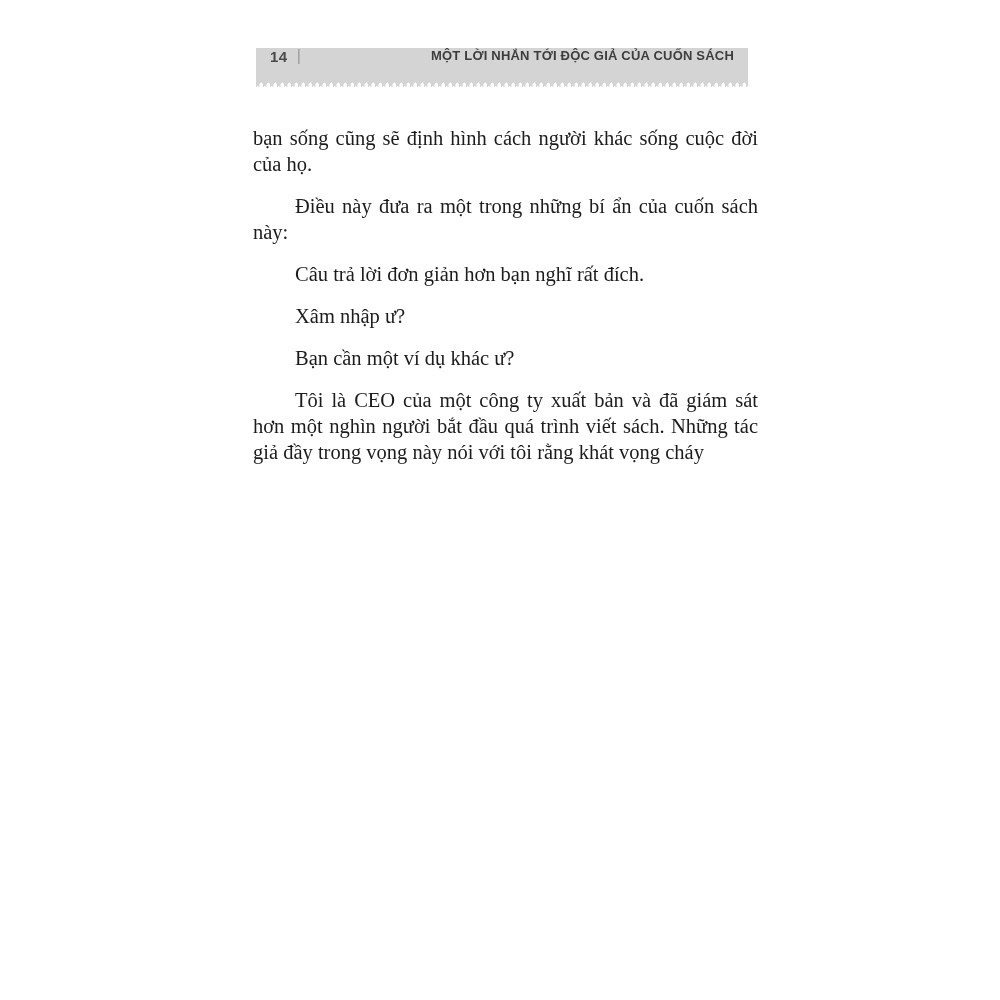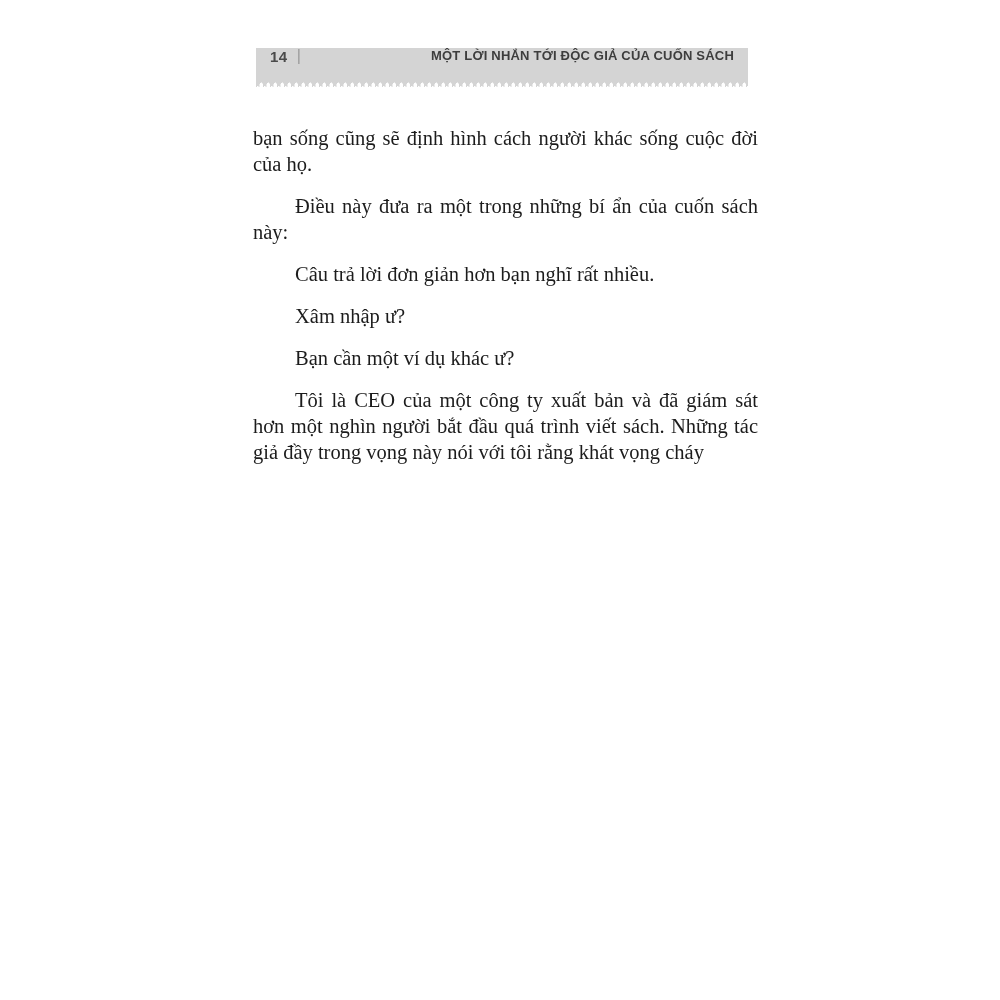--- a/index.html
+++ b/index.html
@@ -88,19 +88,19 @@
       <span class="page-num">14</span>
       <span class="header-divider">|</span>
       <span class="header-title">MỘT LỜI NHẮN TỚI ĐỘC GIẢ CỦA CUỐN SÁCH</span>
     </div>
     <div class="band-teeth"></div>
   </div>
 
   <div class="body-text">
       <p class="para"><span>bạn sống cũng sẽ định hình cách người khác sống cuộc đời của họ.</span></p>
       <p class="para indent"><span>Điều này đưa ra một trong những bí ẩn của cuốn sách này:</span></p>
-      <p class="para indent"><span>Câu trả lời đơn giản hơn bạn nghĩ rất nhiều.</span></p>
+      <p class="para indent"><span>Câu trả lời đơn giản hơn bạn nghĩ rất đích.</span></p>
       <p class="para indent"><span>Xâm nhập ư?</span></p>
       <p class="para indent"><span>Bạn cần một ví dụ khác ư?</span></p>
       <p class="para indent"><span>Tôi là CEO của một công ty xuất bản và đã giám sát hơn một nghìn người bắt đầu quá trình viết sách. Những tác giả đầy trong vọng này nói với tôi rằng khát vọng cháy</span></p>
     </div>
 
 </div>
 
 </body></html>

